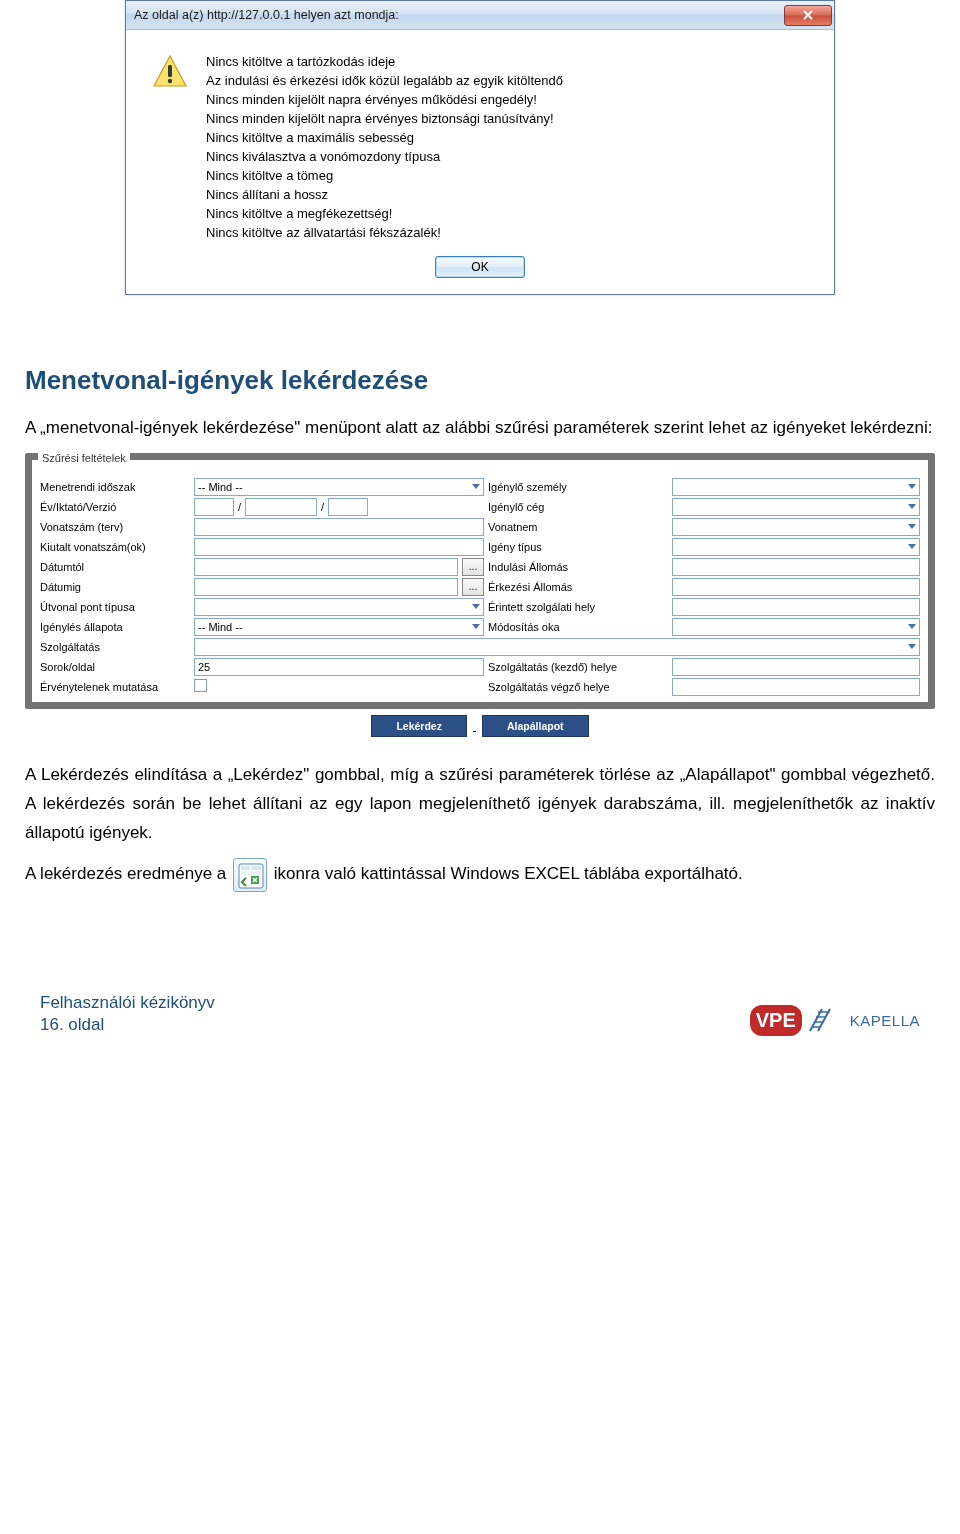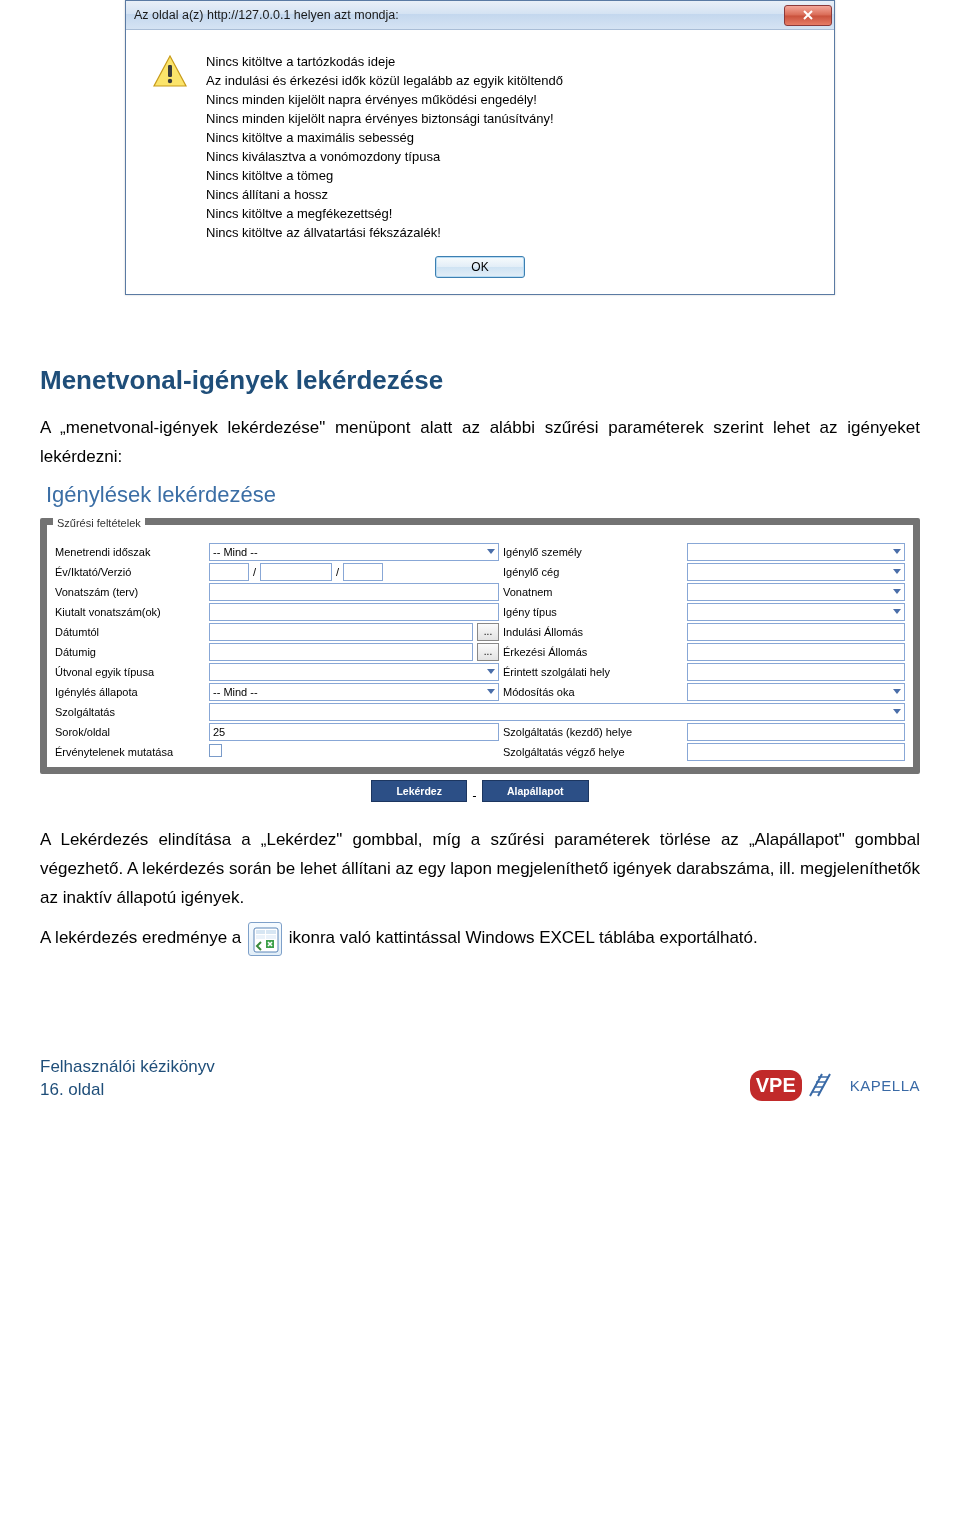--- a/index.html
+++ b/index.html
@@ -67,21 +67,21 @@
     padding: 3px 18px;
     font-size: 12px;
     border: 1px solid #3c7fb1;
     border-radius: 3px;
     background: linear-gradient(#f7fbfd, #e3eef7 48%, #cfe3f3 52%, #e3eef7);
     cursor: pointer;
     box-shadow: 0 0 0 1px #b7dbf3 inset;
   }
   
   .doc {
-    padding: 0 40px;
+    padding: 0 25px;
   }
   h2.section-title {
     color: #1f4e79;
     font-family: "Trebuchet MS", Arial, sans-serif;
     font-size: 26px;
     font-weight: bold;
     margin: 70px 0 18px 0;
   }
   .paragraph {
     font-family: "Trebuchet MS", Arial, sans-serif;
@@ -265,21 +265,20 @@
   </div>
 </div>
 
 <div class="doc">
 
   <h2 class="section-title">Menetvonal-igények lekérdezése</h2>
 
   <p class="paragraph">A „menetvonal-igények lekérdezése" menüpont alatt az alábbi szűrési paraméterek szerint lehet az igényeket lekérdezni:</p>
 
   <div class="form-panel">
-    <div class="form-title">Igénylések lekérdezése</div>
 
     <div class="fieldset">
       <span class="legend">Szűrési feltételek</span>
 
       <div class="grid">
 
         <div class="lbl">Menetrendi időszak</div>
         <div class="ctl">
           <span>-- Mind --</span>
             <span class="caret"></span>
@@ -329,21 +328,21 @@
         <div class="ctl"></div>
 
         <div class="lbl">Dátumig</div>
         <div class="row-inline">
           <span class="ctl" style="flex:1"></span>
           <span class="dotbtn">...</span>
         </div>
         <div class="lbl">Érkezési Állomás</div>
         <div class="ctl"></div>
 
-        <div class="lbl">Útvonal egyik típusa</div>
+        <div class="lbl">Útvonal pont típusa</div>
         <div class="ctl">
             <span></span>
             <span class="caret"></span>
           </div>
         <div class="lbl">Érintett szolgálati hely</div>
         <div class="ctl"></div>
 
         <div class="lbl">Igénylés állapota</div>
         <div class="ctl">
           <span>-- Mind --</span>

